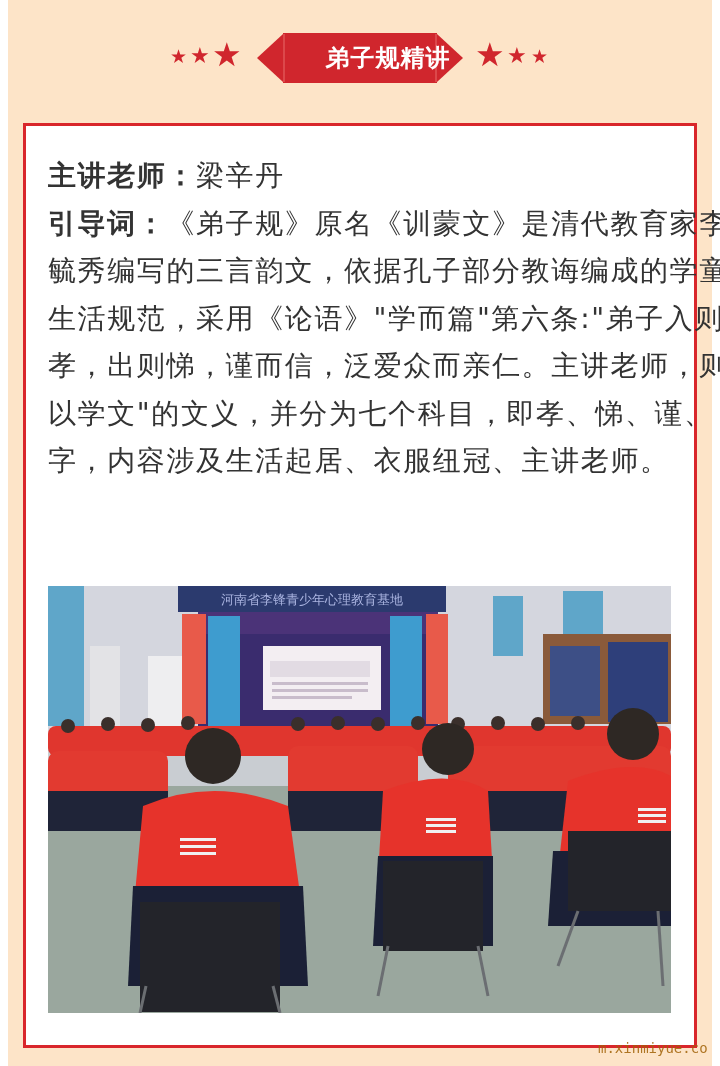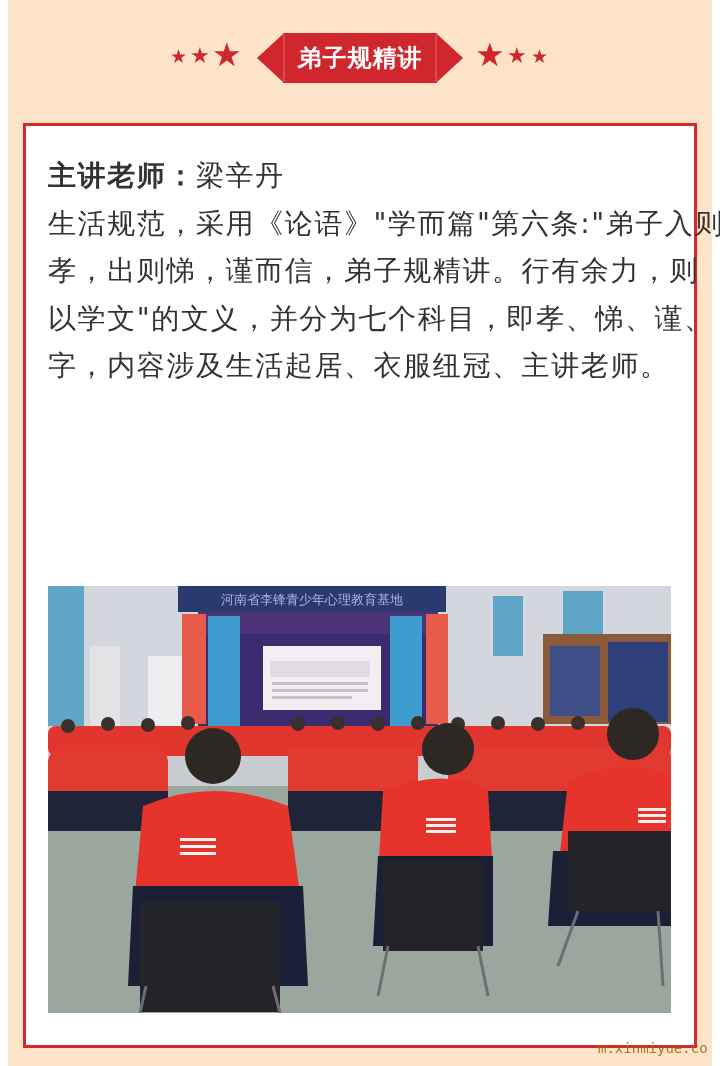--- a/index.html
+++ b/index.html
@@ -12,21 +12,21 @@
   }
   .header { position: absolute; left: 0; top: 0; width: 720px; height: 110px; }
   .star { position: absolute; color: #d0262d; line-height: 1; }
   .banner {
     position: absolute; left: 257px; top: 31px; width: 206px; height: 54px;
   }
   .banner svg { position: absolute; left: 0; top: 0; }
   .banner-title {
     position: absolute; left: 26px; top: 0; width: 154px; height: 54px;
     display: flex; align-items: center; justify-content: center;
-    color: #ffffff; font-weight: bold; font-size: 24px; letter-spacing: 1px;
+    color: #ffffff; font-weight: bold; font-size: 24px; letter-spacing: 1px; padding-left: 28px;
   }
   .card {
     position: absolute; left: 23px; top: 123px; width: 668px; height: 919px;
     border: 3px solid #d9262b; background: #ffffff;
   }
   .text-block {
     position: absolute; left: 48px; top: 152px; width: 626px;
     font-size: 28px; line-height: 47.5px; color: #333333; letter-spacing: 1.6px;
   }
   .label { font-weight: bold; color: #333333; }
@@ -65,22 +65,26 @@
   <span class="star" style="left:507px;top:45px;font-size:22px;">★</span>
   <span class="star" style="left:531px;top:47px;font-size:19px;">★</span>
 </div>
 
 <div class="card"></div>
 
 <div class="text-block">
   <span class="line">
     <span class="label">主讲老师：</span><span>梁辛丹</span>
   </span>
+  <span class="line">
+    <span class="label">引导词：</span><span>《弟子规》原名《训蒙文》是清代教育家李</span>
+  </span>
+  <span class="line">毓秀编写的三言韵文，依据孔子部分教诲编成的学童</span>
   <span class="line">生活规范，采用《论语》"学而篇"第六条:"弟子入则</span>
-  <span class="line">孝，出则悌，谨而信，弟子规精讲。行有余力，则</span>
+  <span class="line">孝，出则悌，谨而信，泛爱众而亲仁。主讲老师，则</span>
   <span class="line">以学文"的文义，并分为七个科目，即孝、悌、谨、</span>
   <span class="line">字，内容涉及生活起居、衣服纽冠、主讲老师。</span>
 </div>
 
 <div class="photo">
   <svg width="623" height="427" viewBox="0 0 623 427">
 
     <rect x="0" y="0" width="623" height="427" fill="#c9cdd2"></rect>
     <rect x="0" y="0" width="623" height="150" fill="#d4d6de"></rect>
 

